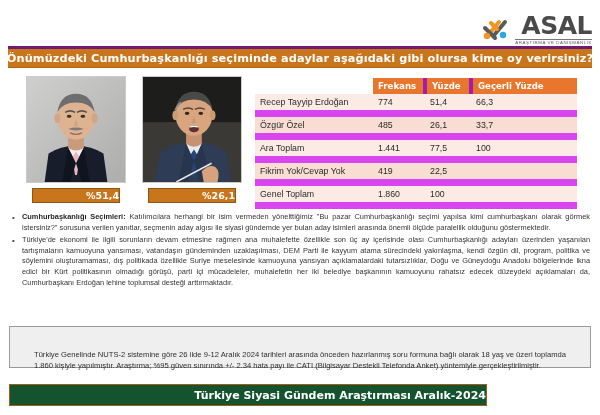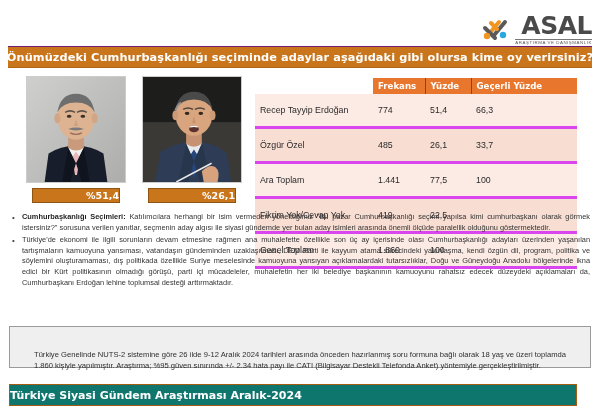--- a/index.html
+++ b/index.html
@@ -59,21 +59,21 @@
   }
 
   
   .question-banner {
     position: absolute;
     left: 8px;
     top: 46px;
     width: 584px;
     height: 22px;
     background: #c9751b;
-    border-top: 1px solid #701a75;
+    border-top: 3px solid #701a75;
     border-bottom: 1px solid #b06614;
     display: flex;
     align-items: center;
     justify-content: center;
     box-sizing: border-box;
   }
   .question-banner span {
     color: #ffffff;
     font-size: 11.3px;
     font-weight: bold;
@@ -139,31 +139,31 @@
     table-layout: fixed;
   }
   .poll-table th {
     background: #e8762c;
     color: #ffffff;
     font-size: 8.6px;
     font-weight: bold;
     font-family: "DejaVu Sans", sans-serif;
     text-align: left;
     padding: 3px 5px;
-    border-right: 1px solid #a21caf;
+    border-right: 4px solid #a21caf;
     height: 13px;
     box-sizing: border-box;
   }
   .poll-table th.blank { background: #ffffff; border-right: none; }
   .poll-table th:last-child { border-right: none; }
   .poll-table td {
     font-size: 8.8px;
     color: #2a2a2a;
-    padding: 11px 5px;
-    border-bottom: 3px solid #d946ef;
+    padding: 3px 5px;
+    border-bottom: 7px solid #d946ef;
     height: 15px;
     box-sizing: border-box;
     white-space: nowrap;
   }
   .poll-table tbody tr:nth-child(odd)  td { background: #fcebe4; }
   .poll-table tbody tr:nth-child(even) td { background: #f7ddd2; }
   .poll-table col.c-label { width: 118px; }
   .poll-table col.c-freq  { width: 52px; }
   .poll-table col.c-pct   { width: 46px; }
   .poll-table col.c-vpct  { width: 106px; }
@@ -215,28 +215,28 @@
     line-height: 11.4px;
     color: #2e2e2e;
     text-align: justify;
   }
 
   
   .footer-bar {
     position: absolute;
     left: 9px;
     top: 384px;
-    width: 568px;
+    width: 478px;
     height: 22px;
-    background: #0f766e;
+    background: #14532d;
     border: 1px solid #a25d13;
     box-sizing: border-box;
     display: flex;
     align-items: center;
-    justify-content: flex-start;
+    justify-content: flex-end;
   }
   .footer-bar span {
     color: #ffffff;
     font-size: 11px;
     font-weight: bold;
     font-family: "DejaVu Sans", sans-serif;
   }
 </style>
 </head>
 <body>

